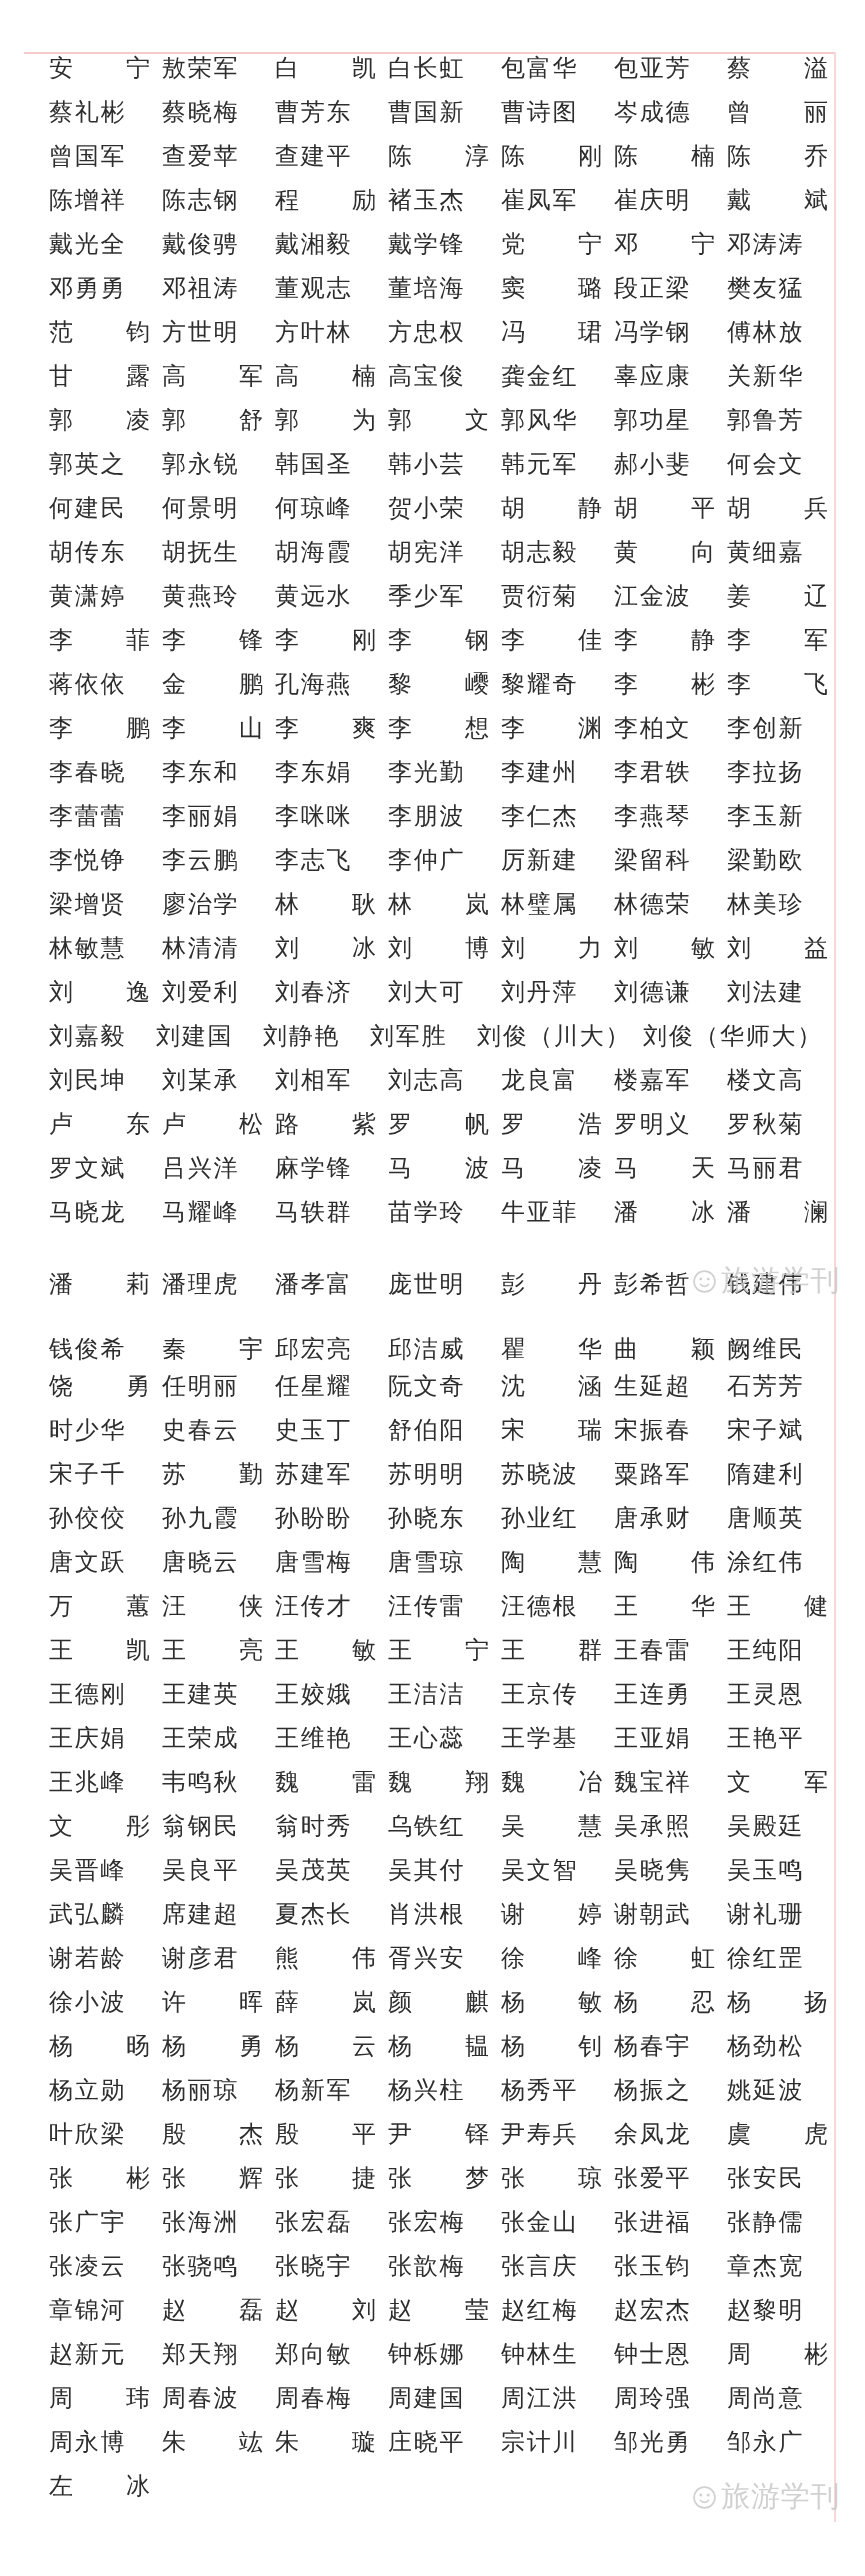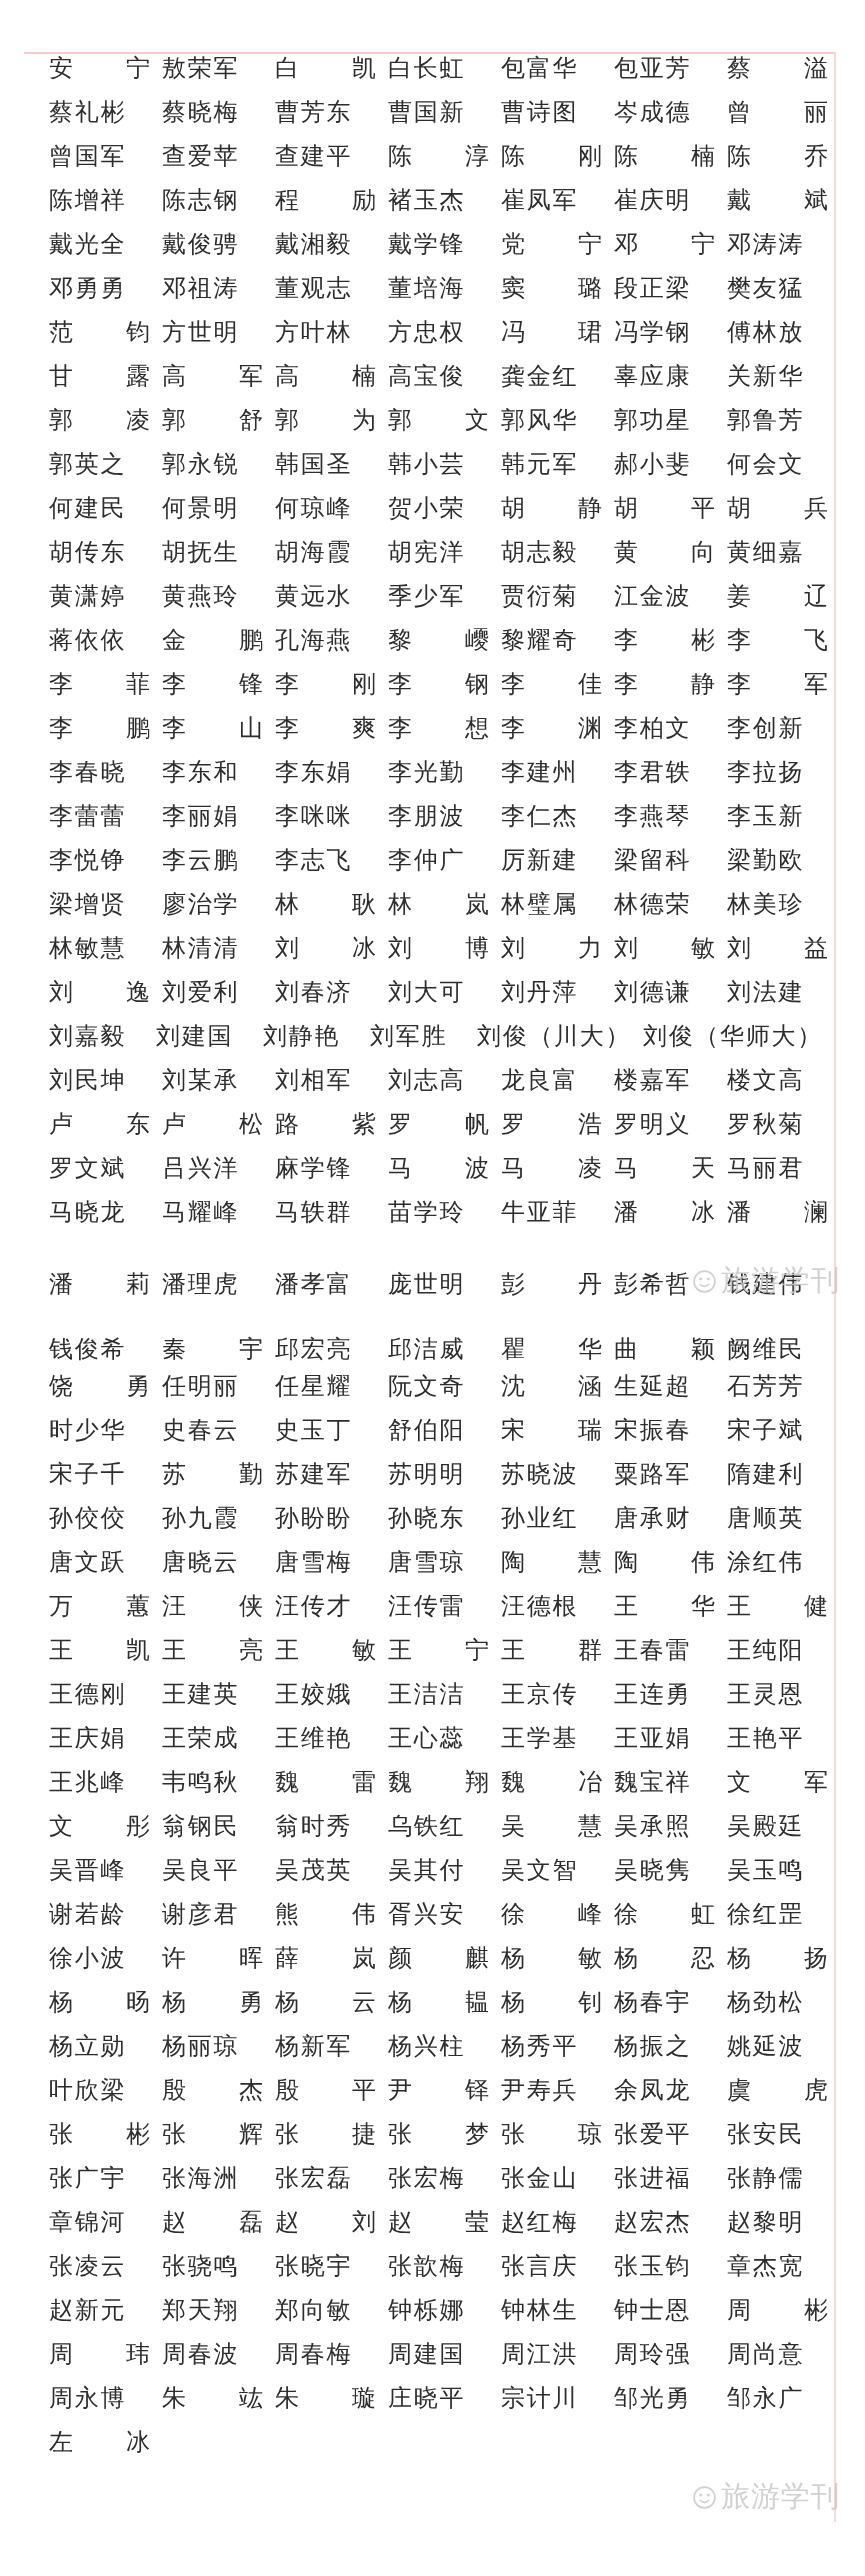--- a/index.html
+++ b/index.html
@@ -147,36 +147,36 @@
       <div class="row">
         <span class="cell">黄潇婷</span>
         <span class="cell">黄燕玲</span>
         <span class="cell">黄远水</span>
         <span class="cell">季少军</span>
         <span class="cell">贾衍菊</span>
         <span class="cell">江金波</span>
         <span class="cell">姜　　辽</span>
       </div>
       <div class="row">
+        <span class="cell">李　　菲</span>
+        <span class="cell">李　　锋</span>
+        <span class="cell">李　　刚</span>
+        <span class="cell">李　　钢</span>
+        <span class="cell">李　　佳</span>
+        <span class="cell">李　　静</span>
+        <span class="cell">李　　军</span>
+      </div>
+      <div class="row">
         <span class="cell">蒋依依</span>
         <span class="cell">金　　鹏</span>
         <span class="cell">孔海燕</span>
         <span class="cell">黎　　巎</span>
         <span class="cell">黎耀奇</span>
         <span class="cell">李　　彬</span>
         <span class="cell">李　　飞</span>
-      </div>
-      <div class="row">
-        <span class="cell">李　　菲</span>
-        <span class="cell">李　　锋</span>
-        <span class="cell">李　　刚</span>
-        <span class="cell">李　　钢</span>
-        <span class="cell">李　　佳</span>
-        <span class="cell">李　　静</span>
-        <span class="cell">李　　军</span>
       </div>
       <div class="row">
         <span class="cell">李　　鹏</span>
         <span class="cell">李　　山</span>
         <span class="cell">李　　爽</span>
         <span class="cell">李　　想</span>
         <span class="cell">李　　渊</span>
         <span class="cell">李柏文</span>
         <span class="cell">李创新</span>
       </div>
@@ -398,20 +398,29 @@
       <div class="row">
         <span class="cell">吴晋峰</span>
         <span class="cell">吴良平</span>
         <span class="cell">吴茂英</span>
         <span class="cell">吴其付</span>
         <span class="cell">吴文智</span>
         <span class="cell">吴晓隽</span>
         <span class="cell">吴玉鸣</span>
       </div>
       <div class="row">
+        <span class="cell">武弘麟</span>
+        <span class="cell">席建超</span>
+        <span class="cell">夏杰长</span>
+        <span class="cell">肖洪根</span>
+        <span class="cell">谢　　婷</span>
+        <span class="cell">谢朝武</span>
+        <span class="cell">谢礼珊</span>
+      </div>
+      <div class="row">
         <span class="cell">谢若龄</span>
         <span class="cell">谢彦君</span>
         <span class="cell">熊　　伟</span>
         <span class="cell">胥兴安</span>
         <span class="cell">徐　　峰</span>
         <span class="cell">徐　　虹</span>
         <span class="cell">徐红罡</span>
       </div>
       <div class="row">
         <span class="cell">徐小波</span>
@@ -461,36 +470,36 @@
       <div class="row">
         <span class="cell">张广宇</span>
         <span class="cell">张海洲</span>
         <span class="cell">张宏磊</span>
         <span class="cell">张宏梅</span>
         <span class="cell">张金山</span>
         <span class="cell">张进福</span>
         <span class="cell">张静儒</span>
       </div>
       <div class="row">
+        <span class="cell">张凌云</span>
+        <span class="cell">张骁鸣</span>
+        <span class="cell">张晓宇</span>
+        <span class="cell">张歆梅</span>
+        <span class="cell">张言庆</span>
+        <span class="cell">张玉钧</span>
+        <span class="cell">章杰宽</span>
+      </div>
+      <div class="row">
         <span class="cell">章锦河</span>
         <span class="cell">赵　　磊</span>
         <span class="cell">赵　　刘</span>
         <span class="cell">赵　　莹</span>
         <span class="cell">赵红梅</span>
         <span class="cell">赵宏杰</span>
         <span class="cell">赵黎明</span>
-      </div>
-      <div class="row">
-        <span class="cell">张凌云</span>
-        <span class="cell">张骁鸣</span>
-        <span class="cell">张晓宇</span>
-        <span class="cell">张歆梅</span>
-        <span class="cell">张言庆</span>
-        <span class="cell">张玉钧</span>
-        <span class="cell">章杰宽</span>
       </div>
       <div class="row">
         <span class="cell">赵新元</span>
         <span class="cell">郑天翔</span>
         <span class="cell">郑向敏</span>
         <span class="cell">钟栎娜</span>
         <span class="cell">钟林生</span>
         <span class="cell">钟士恩</span>
         <span class="cell">周　　彬</span>
       </div>

